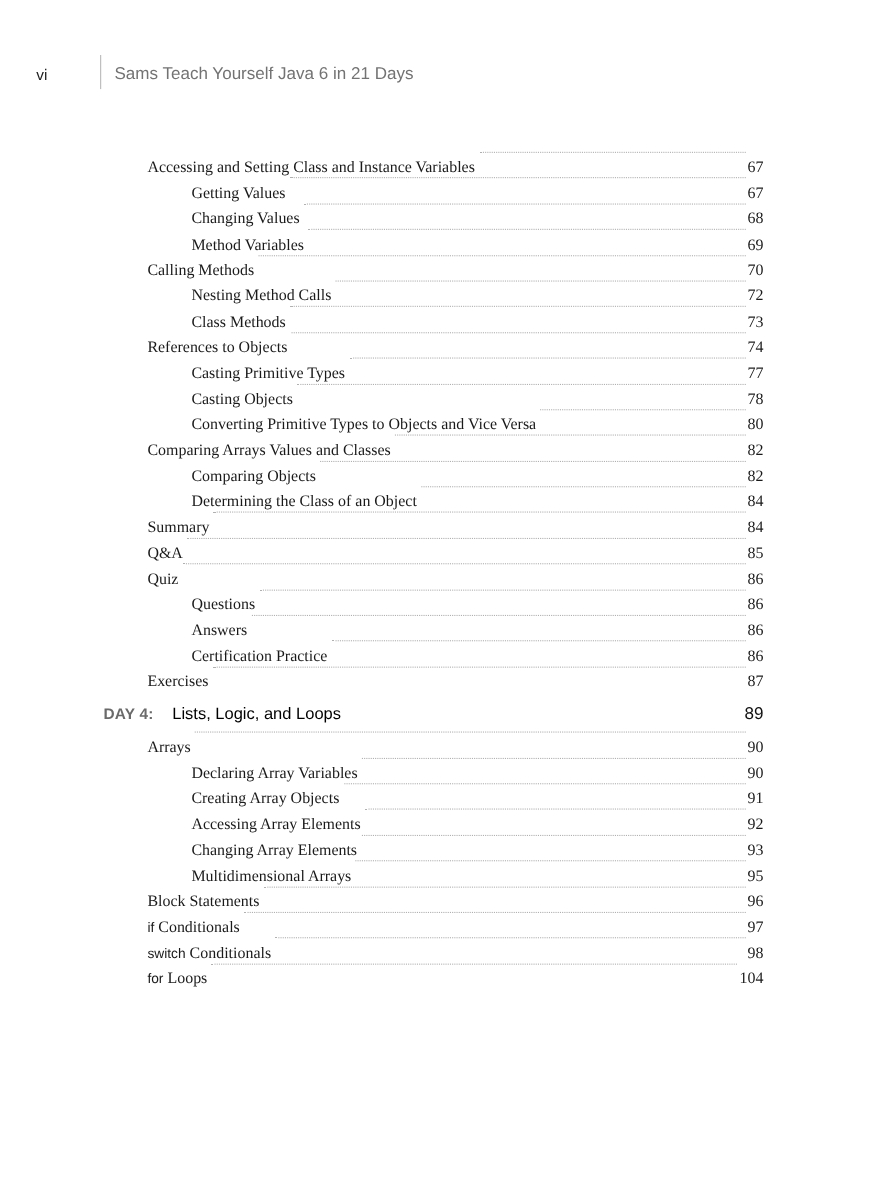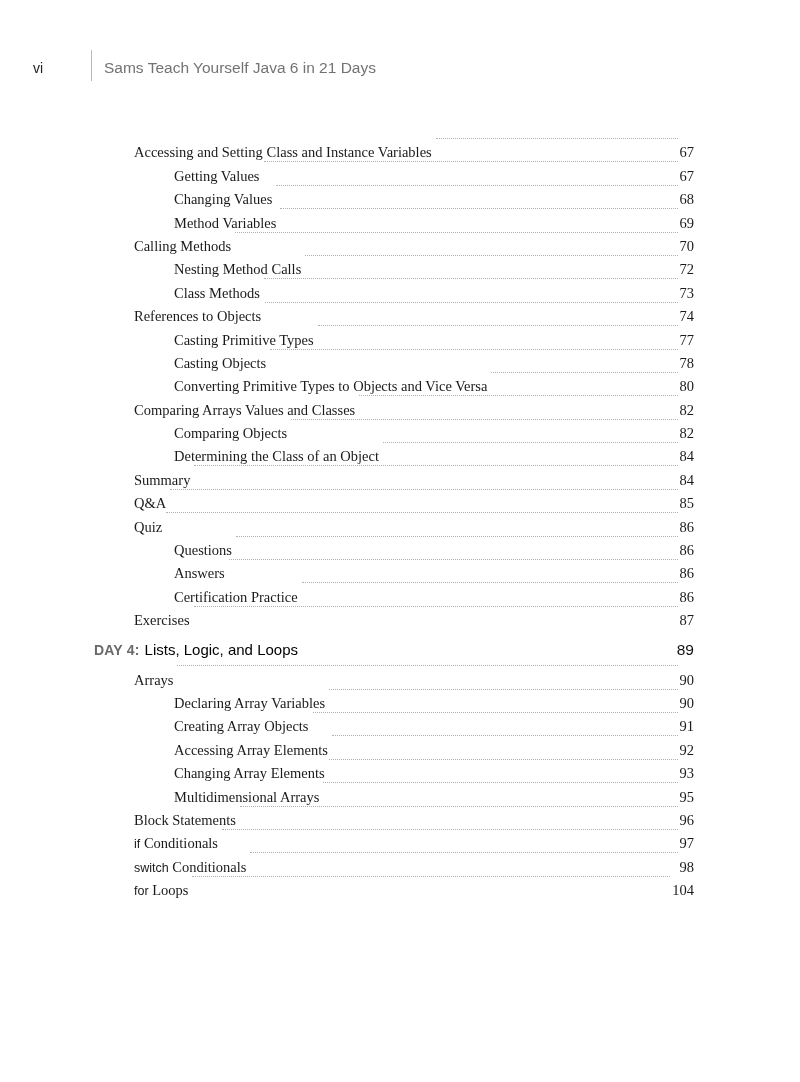--- a/index.html
+++ b/index.html
@@ -27,20 +27,21 @@
   .row .title code { font-family: Liberation Sans, sans-serif; font-size: 12.5px; }
   .row .leader {
     flex: 1 1 auto; margin: 0 2px 0 4px; height: 1px;
     border-bottom: 1px dotted #b0b0b0; align-self: baseline; position: relative; top: -1px;
   }
   .row .pg { white-space: nowrap; text-align: right; }
   .day-row {
     display: flex; align-items: baseline; margin-left: 94px; margin-right: 106px;
     height: 24px; margin-top: 12px; margin-bottom: 0px;
     font-family: "Liberation Sans", sans-serif;
+    gap: 12px;
   }
   .day-label { font-weight: bold; color: #6a6a6a; font-size: 14px; letter-spacing: 0.2px; }
   .day-title { color: #000000; font-size: 15px; margin-left: 5px; flex: 1 1 auto; }
   .day-pg { color: #111; font-size: 15.5px; }
 </style>
 </head>
 <body>
 
 <div class="page-num">vi</div>
 <div class="header-rule"></div>

